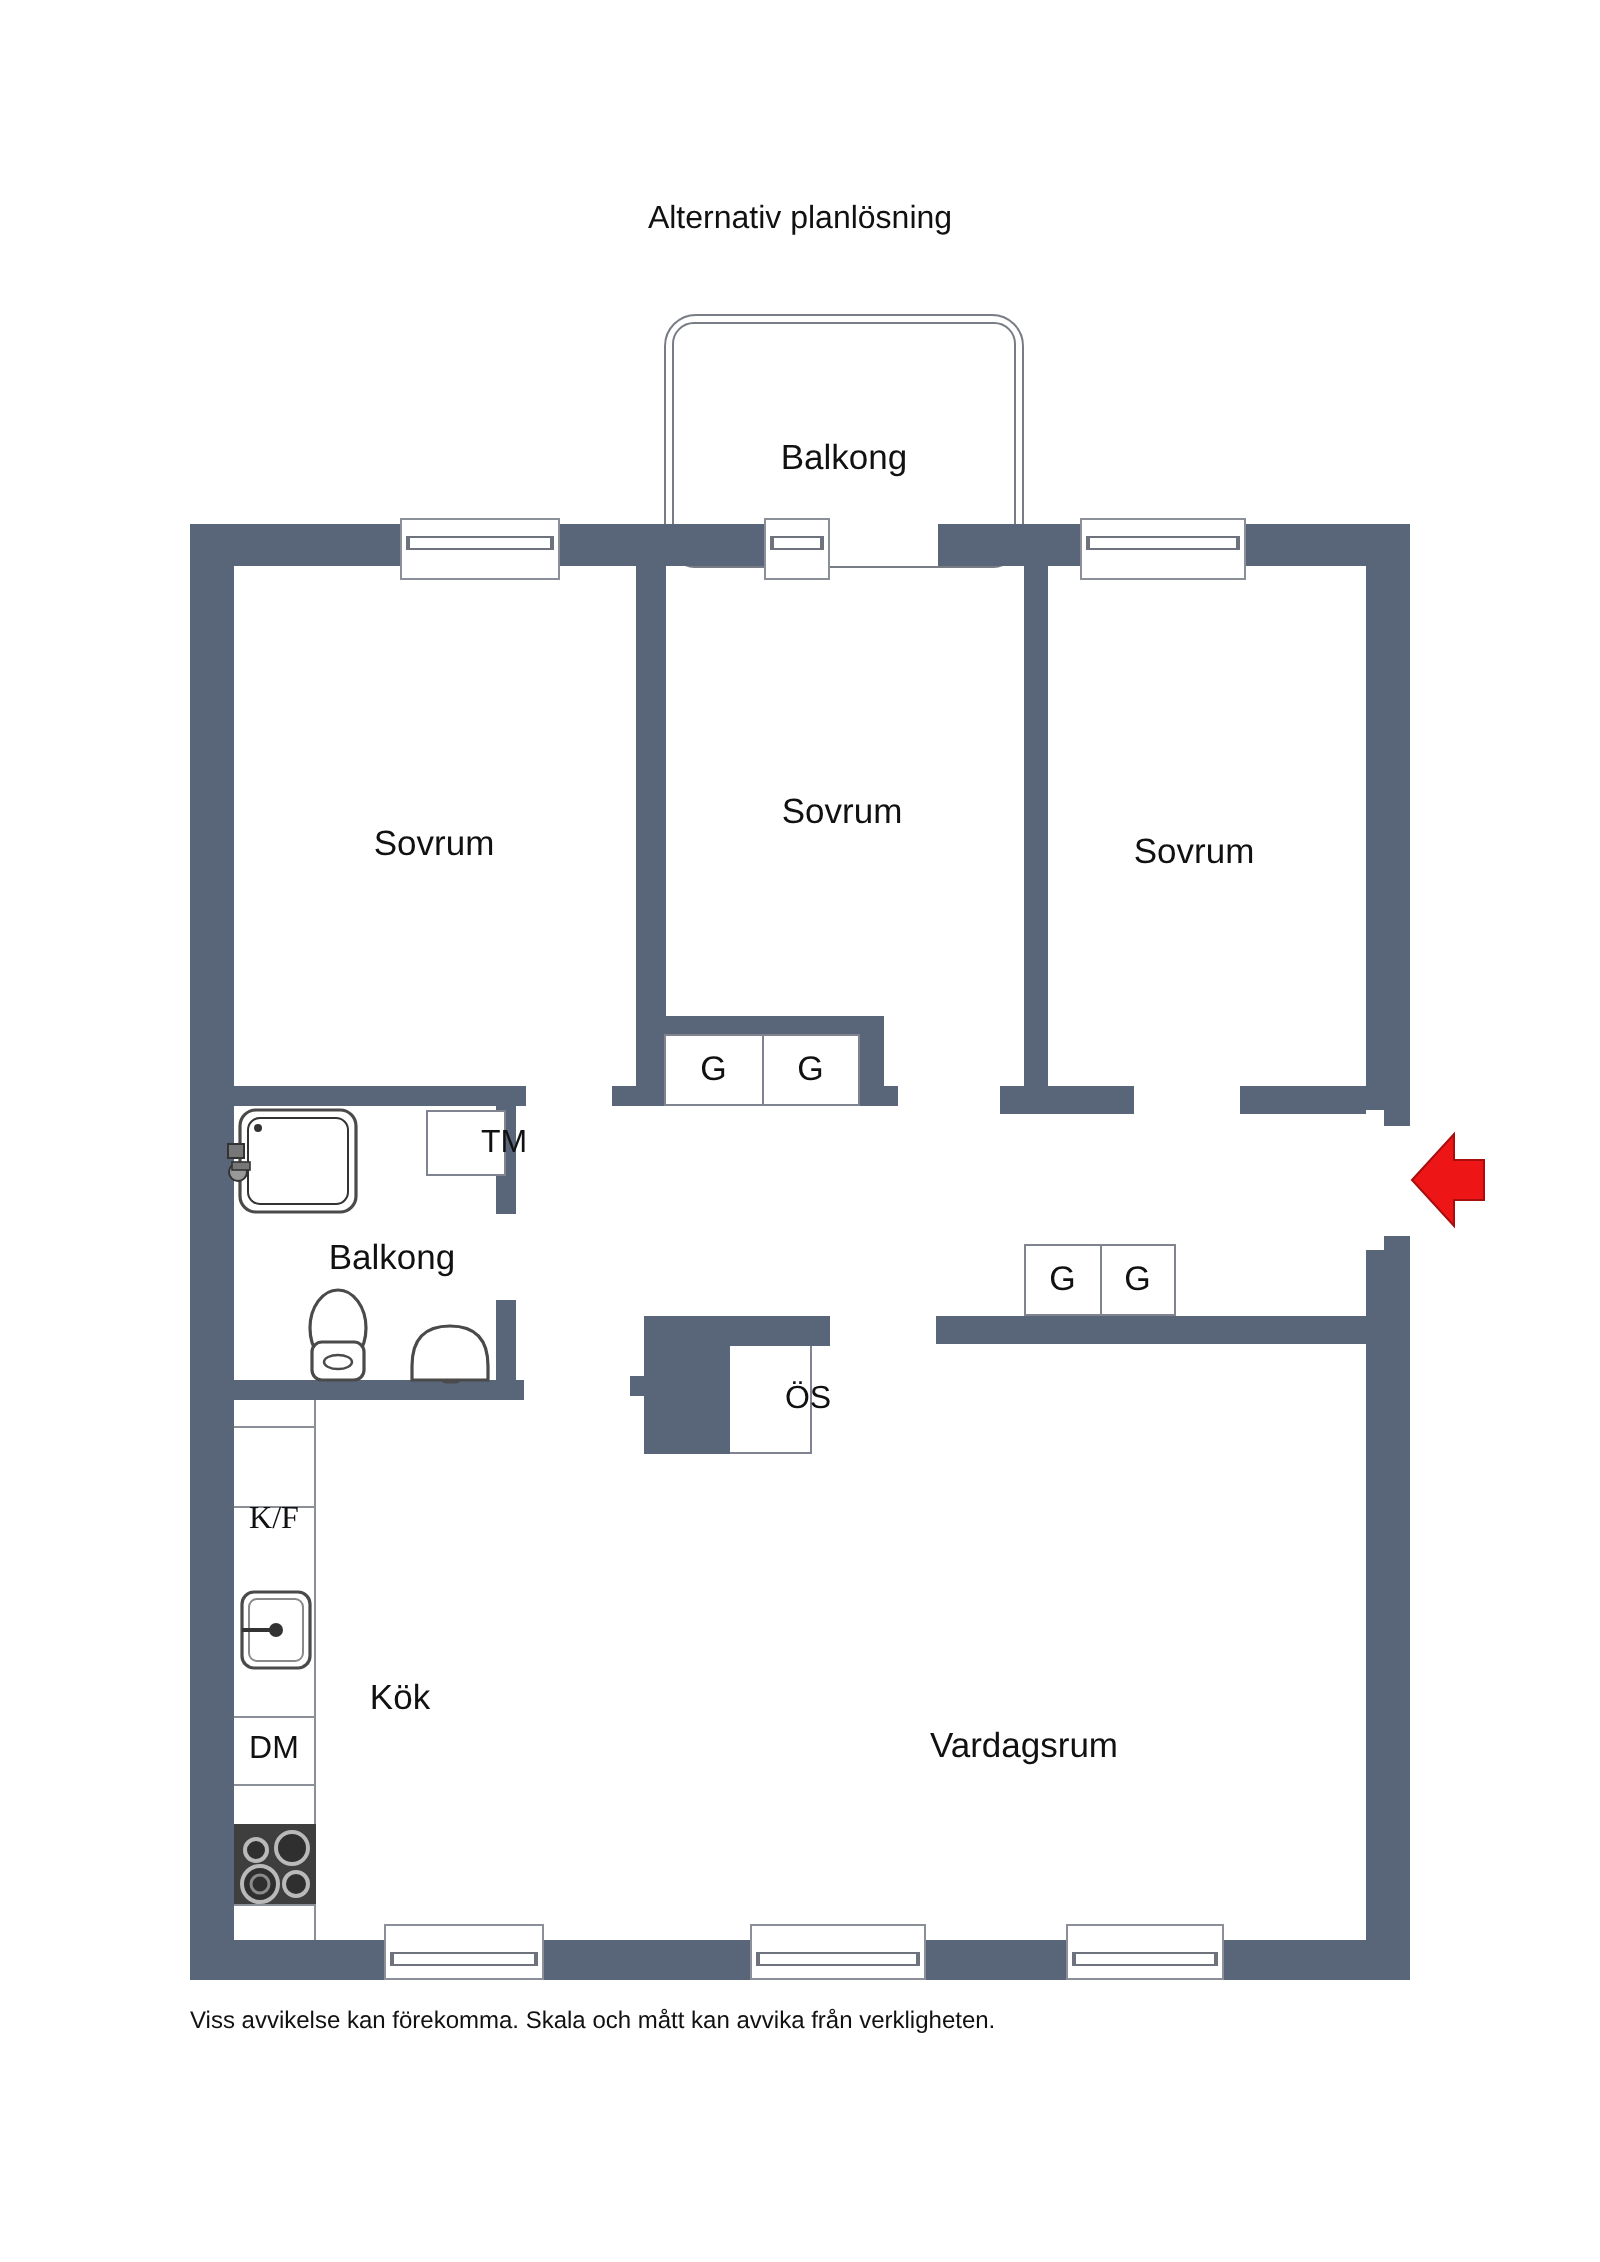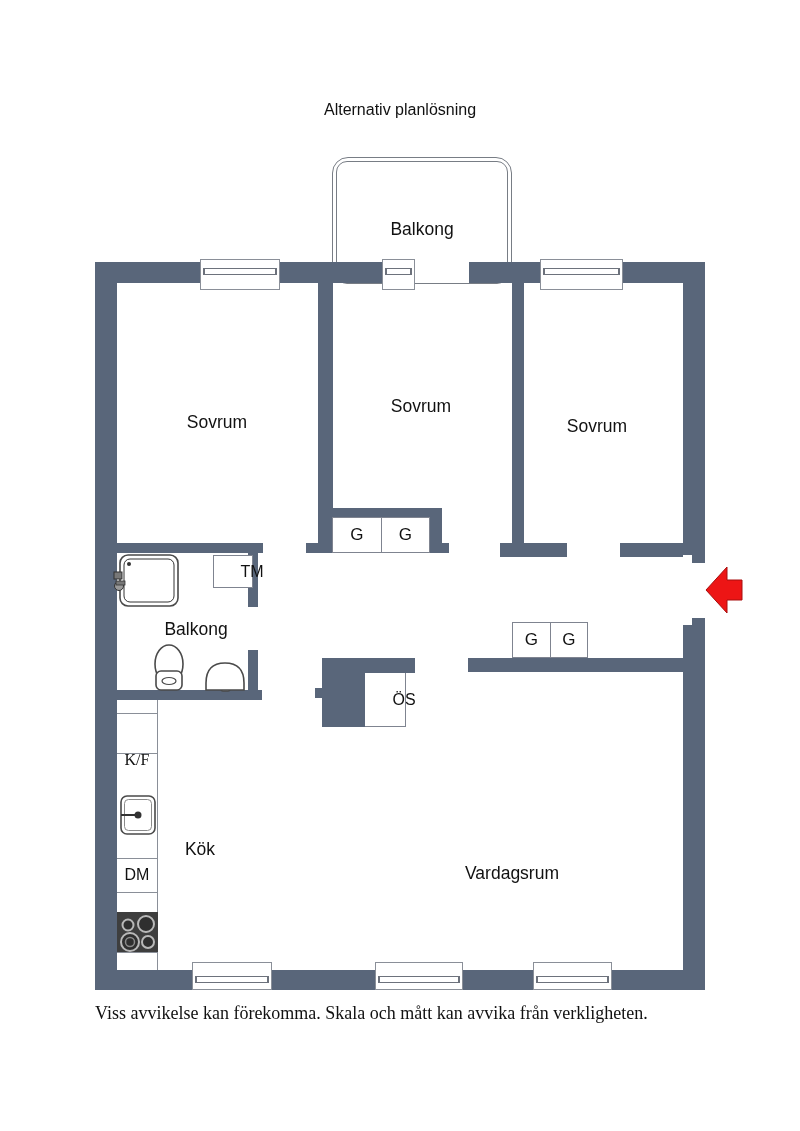--- a/index.html
+++ b/index.html
@@ -10,21 +10,21 @@
   .abs{position:absolute;}
   .wall{position:absolute;background:var(--wall,#59667a);}
   .open{position:absolute;background:#fff;}
   .win{position:absolute;background:#fff;border:1px solid #8a8f98;box-sizing:border-box;}
   .win .pane{position:absolute;left:2px;right:2px;height:7px;border-top:1px solid #6d727c;border-bottom:1px solid #6d727c;border-left:2px solid #6d727c;border-right:2px solid #6d727c;box-sizing:border-box;}
   .win.top .pane{top:8px;}
   .win.bottom .pane{top:13px;}
   .room-label{position:absolute;transform:translate(-50%,-50%);font-size:17.5px;white-space:nowrap;}
   .small-label{position:absolute;transform:translate(-50%,-50%);font-size:16px;white-space:nowrap;}
   .title{position:absolute;left:0;right:0;top:101px;text-align:center;font-size:16px;}
-  .footer{position:absolute;left:95px;top:1003px;font-size:18px;font-family:Liberation Serif, serif;}
+  .footer{position:absolute;left:95px;top:1003px;font-size:12px;}
   .closet{position:absolute;background:#fff;border:1px solid #7f8490;box-sizing:border-box;display:flex;}
   .closet .gcell{flex:1;display:flex;align-items:center;justify-content:center;font-size:17px;}
   .closet .gcell + .gcell{border-left:1px solid #7f8490;}
   .fixbox{position:absolute;background:#fff;border:1px solid #7f8490;box-sizing:border-box;display:flex;align-items:center;justify-content:center;font-size:16px;padding-left:38px;}
   .fixbox.os{border-top:none;border-left:none;}
   .counter{position:absolute;background:#fff;border-right:1px solid #8a8f98;box-sizing:border-box;}
   .counter .divider{position:absolute;left:0;right:0;height:1px;background:#8a8f98;}
   .balcony-outer{position:absolute;left:332px;top:137px;width:180px;height:125px;border:1.5px solid #787d85;border-radius:16px;box-sizing:border-box;background:#fff;margin-top:20px;}
   .balcony-inner{position:absolute;left:3px;top:3px;right:3px;bottom:-3px;border:1px solid #787d85;border-radius:11px;}
   .balcony-label{position:absolute;left:50%;top:71px;transform:translate(-50%,-50%);font-size:17.5px;}

